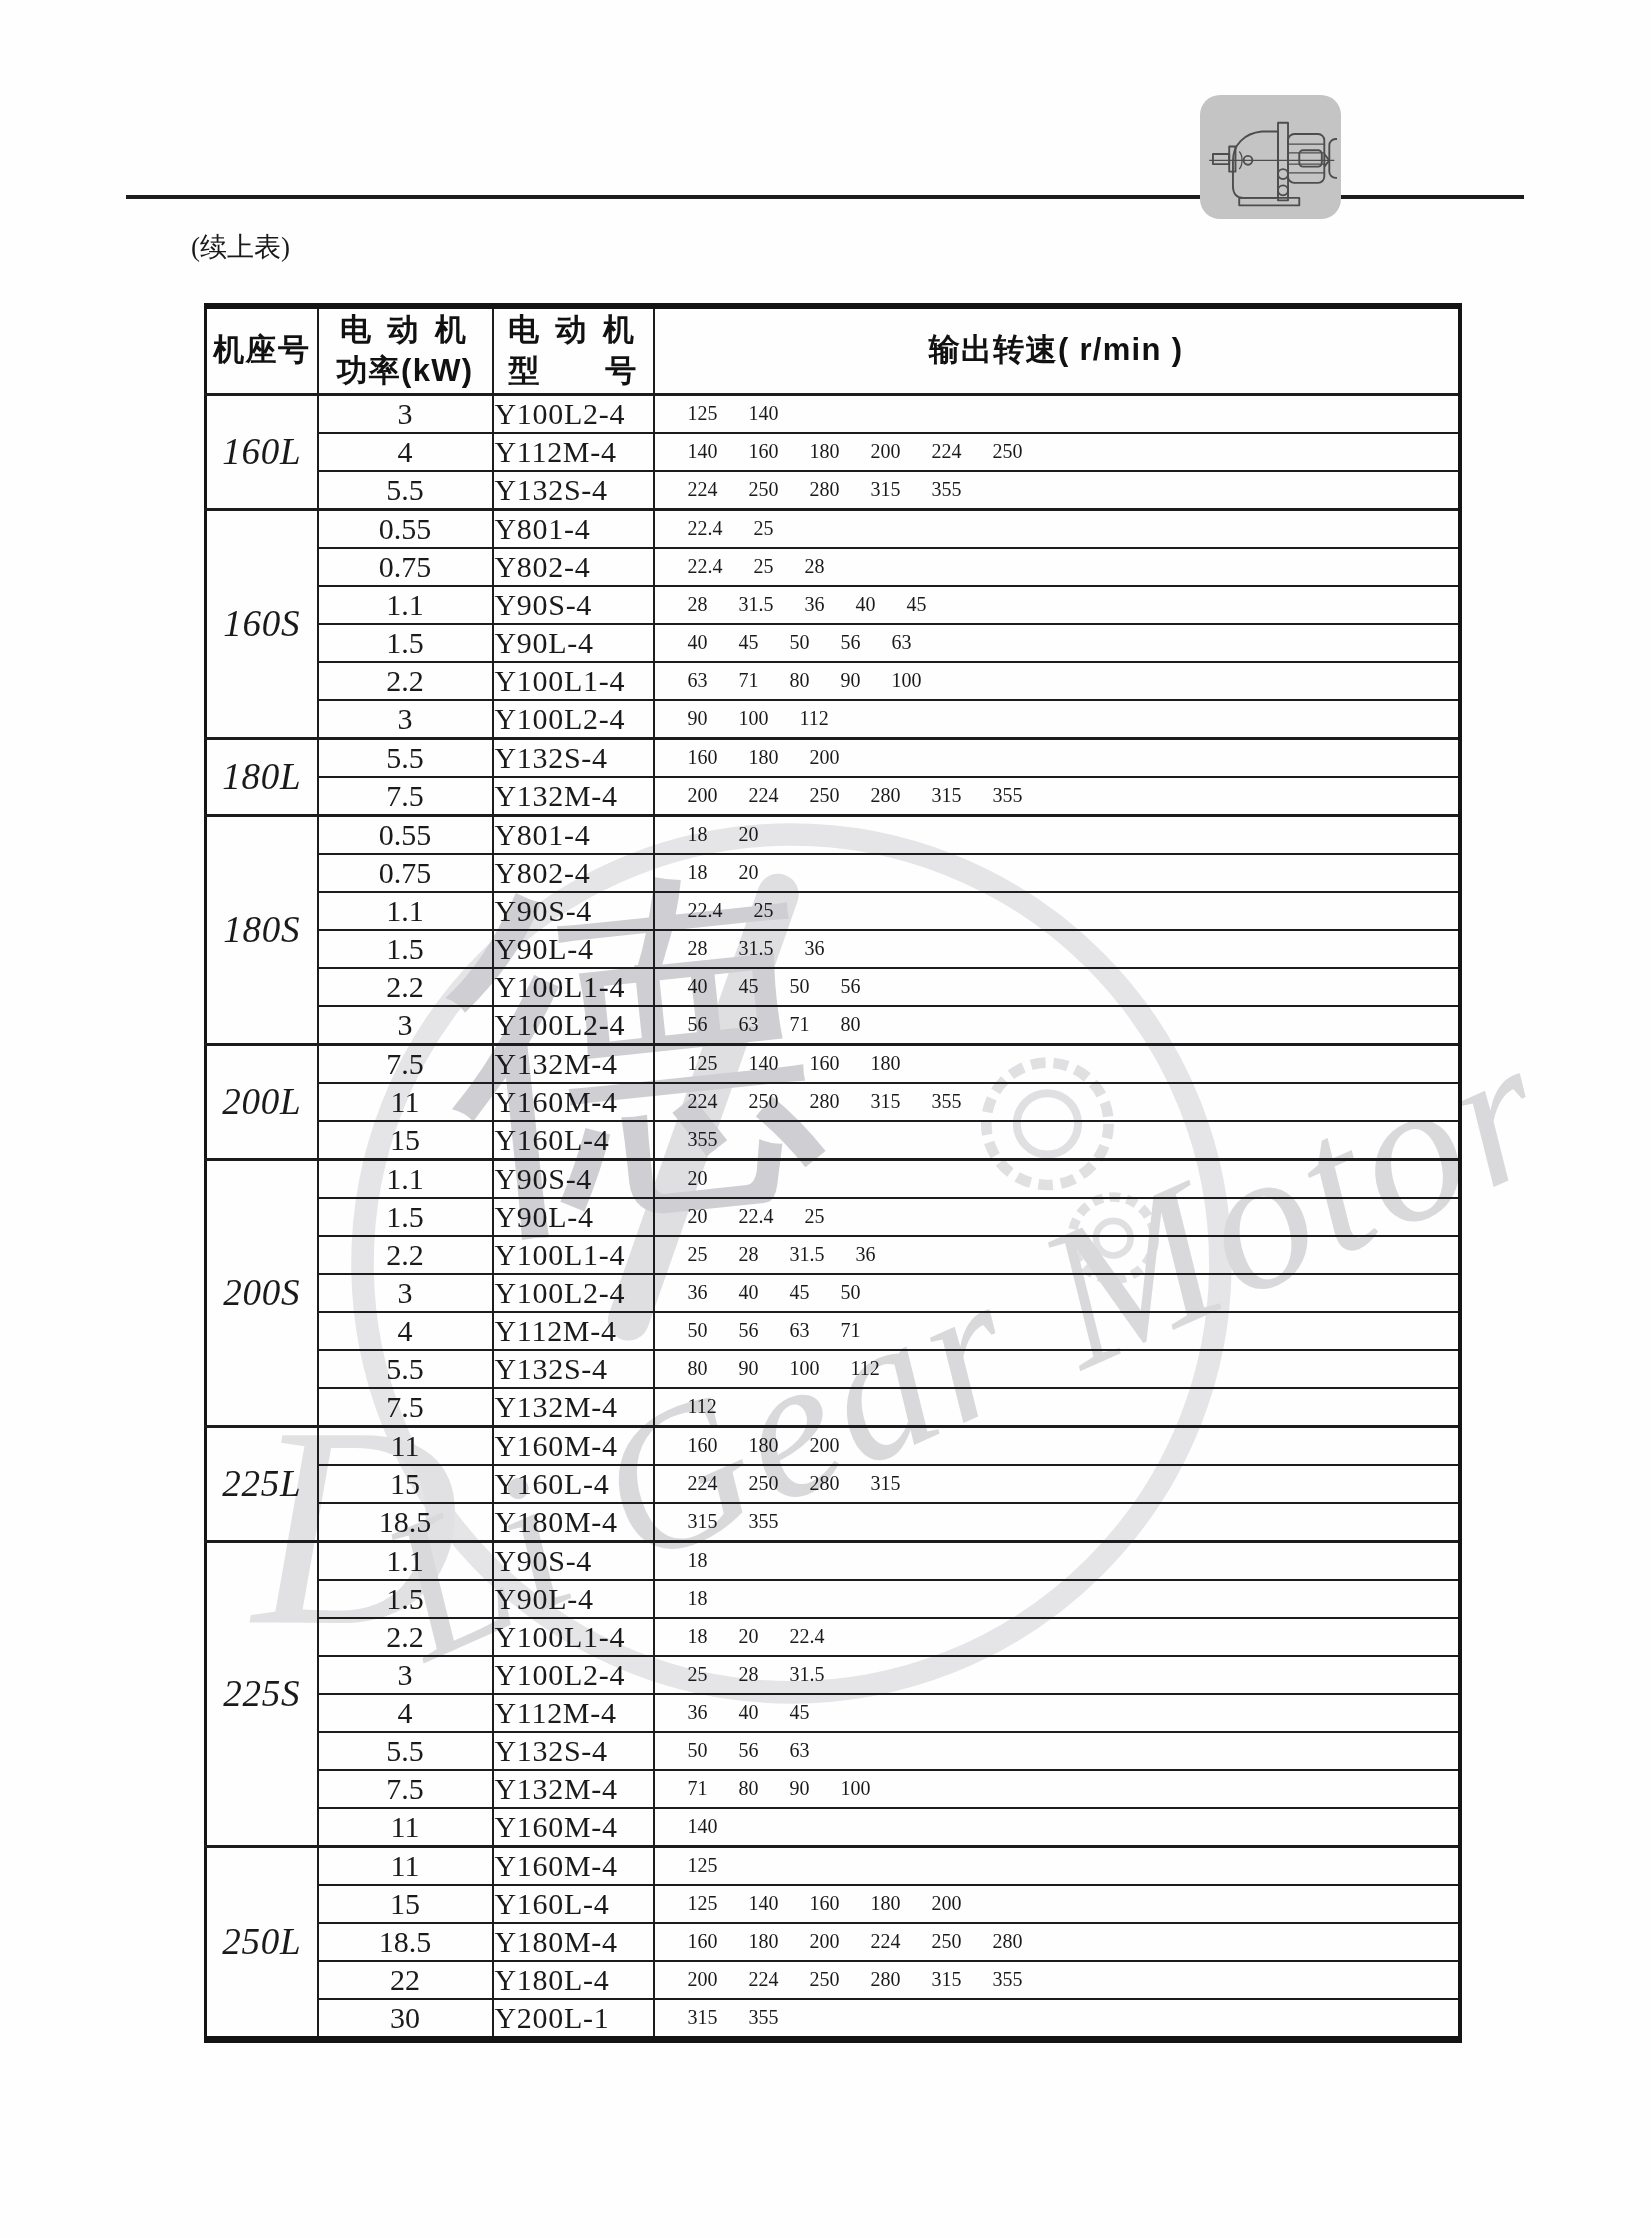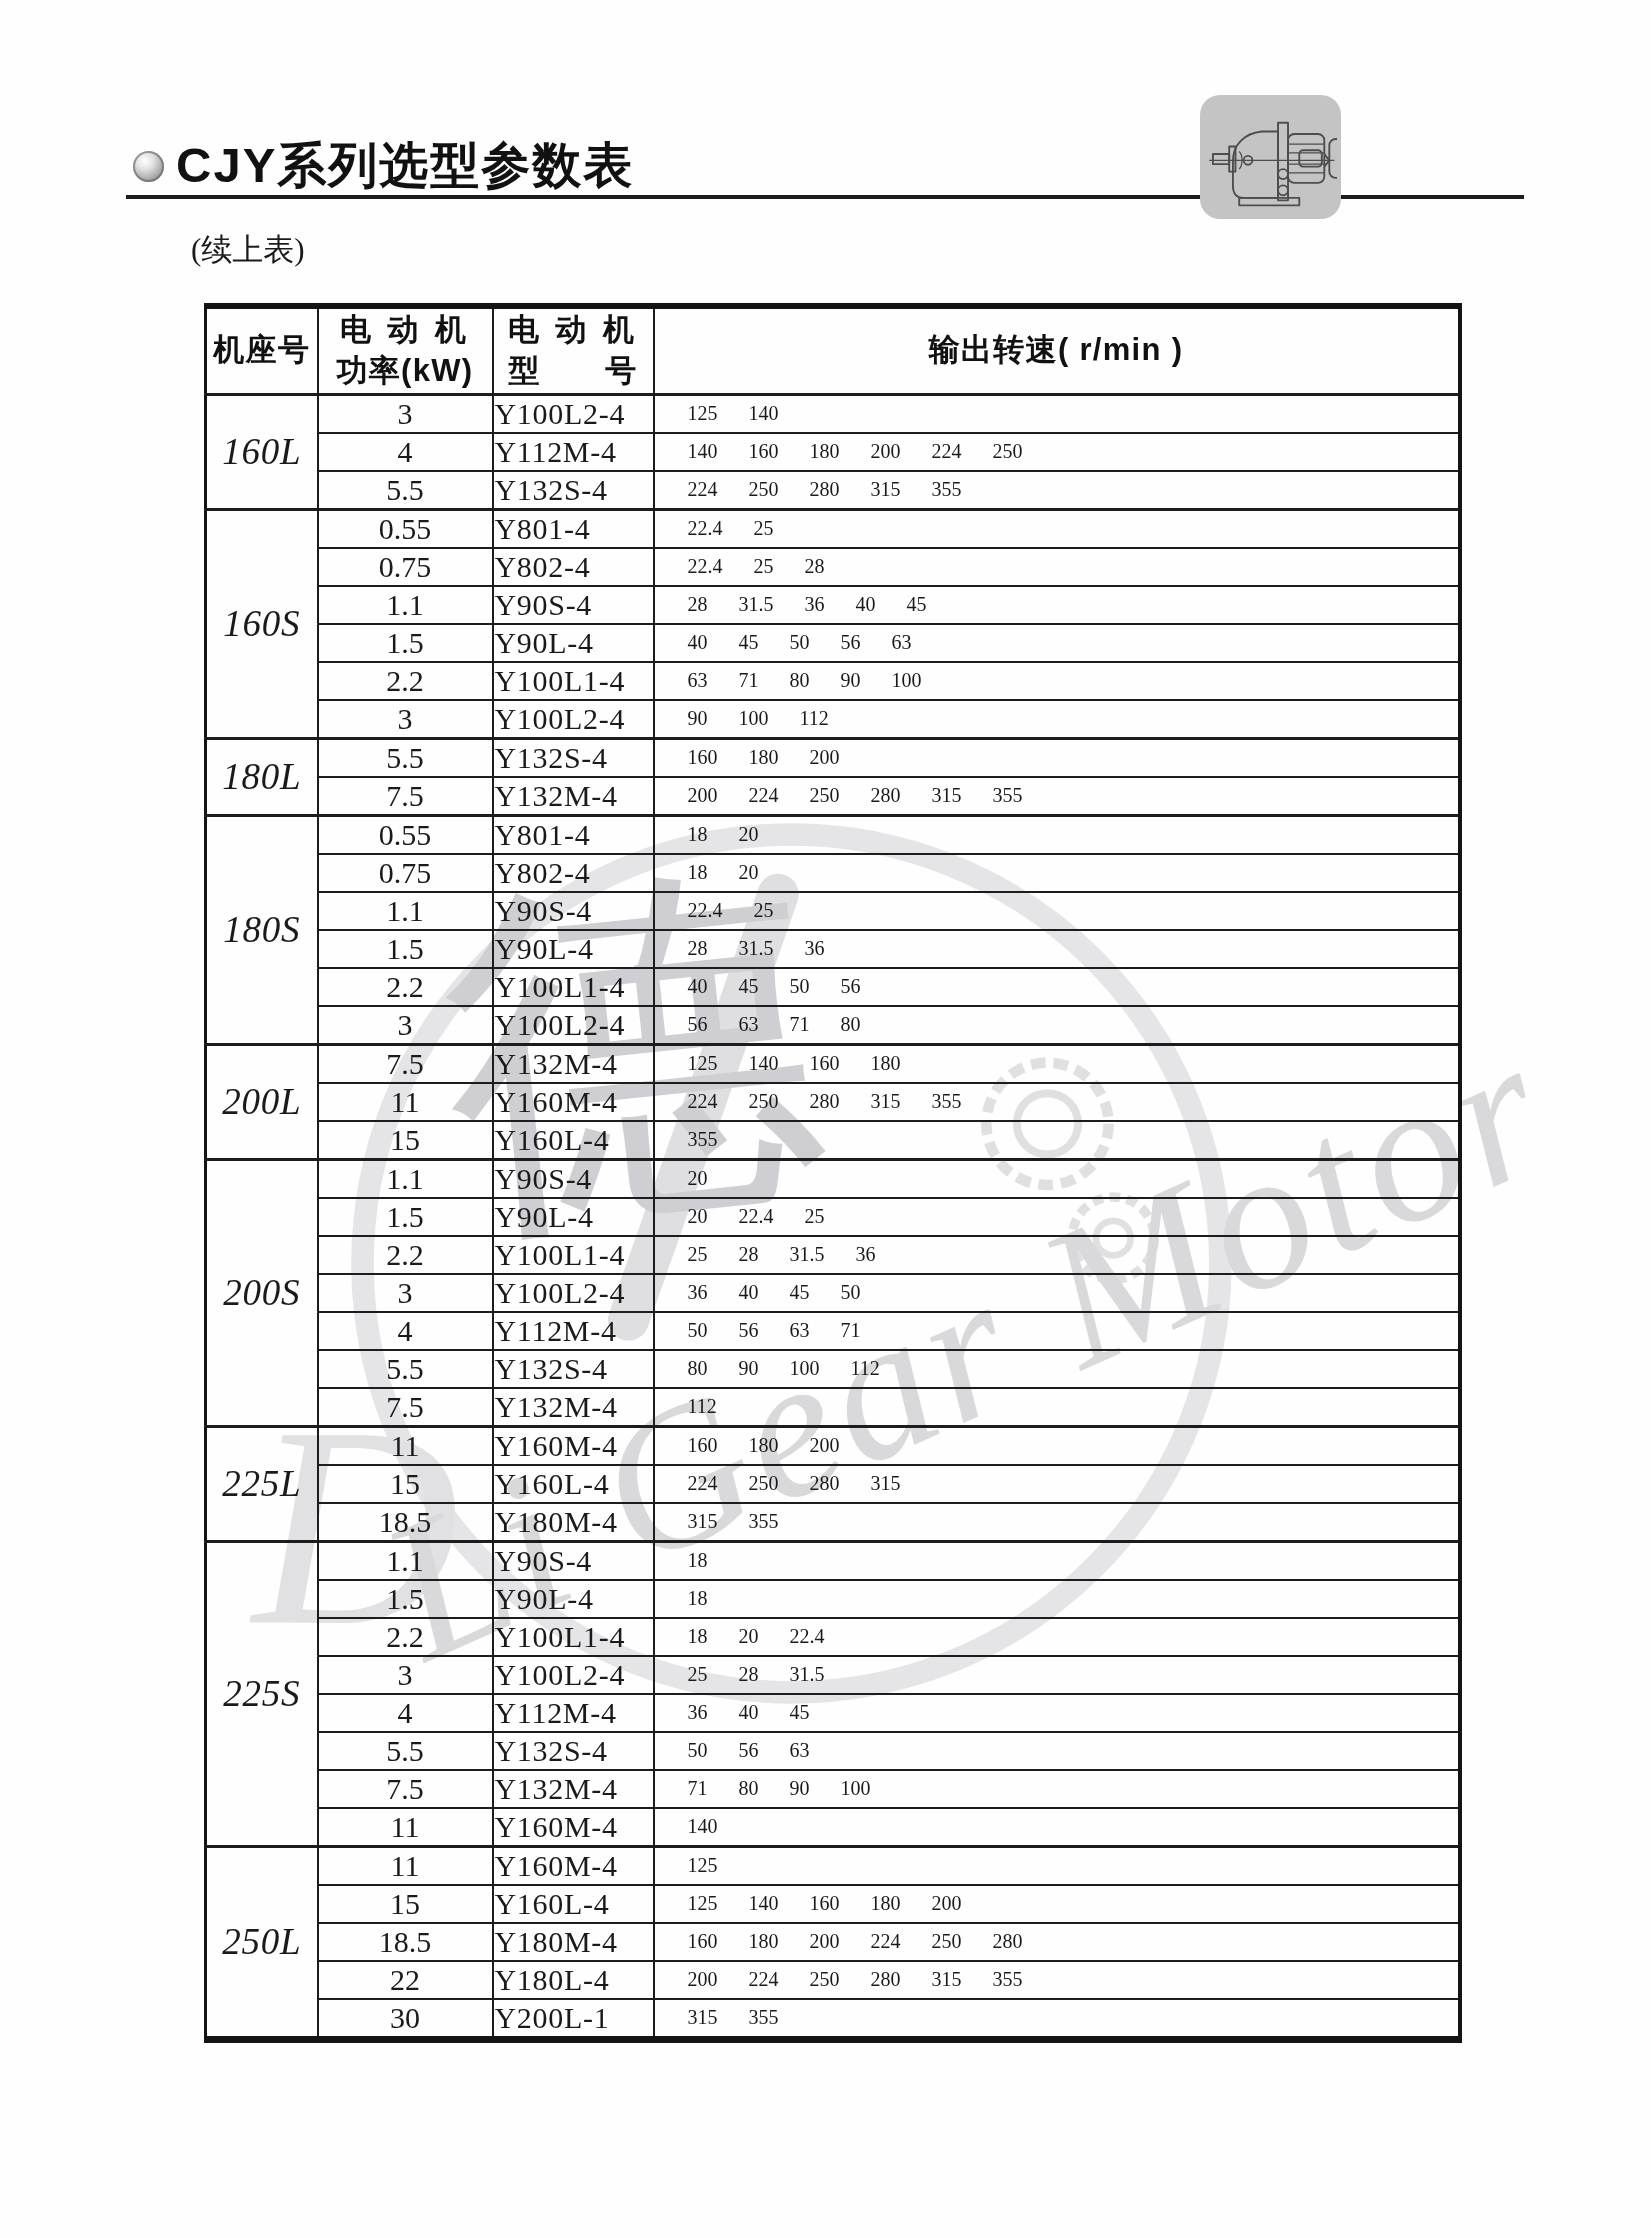--- a/index.html
+++ b/index.html
@@ -9,21 +9,21 @@
   
   .title-row{position:absolute;left:133px;top:136px;height:60px;display:flex;align-items:center;z-index:3;}
   .bullet{width:31px;height:31px;border-radius:50%;margin-right:12px;
           background:radial-gradient(circle at 38% 32%, #ffffff 0%, #e2e2e2 30%, #9c9c9c 72%, #6f6f6f 100%);
           box-shadow:inset 0 0 0 2px rgba(90,90,90,.55);}
   .page-title{font-family:"Liberation Sans","DejaVu Sans",sans-serif;font-weight:bold;
               font-size:49px;letter-spacing:2px;color:#111;}
   .title-rule{position:absolute;left:126px;top:195px;width:1398px;height:4px;background:#1d1d1d;z-index:1;}
   .logo-box{position:absolute;left:1200px;top:95px;width:141px;height:124px;background:#c4c4c4;
             border-radius:20px;z-index:2;display:flex;align-items:center;justify-content:center;}
-  .note{position:absolute;left:191px;top:229px;font-size:31px;z-index:3;}
+  .note{position:absolute;left:191px;top:229px;font-size:27px;z-index:3;}
 
   
   .watermark{position:absolute;left:0;top:0;z-index:0;}
 
   
   .table-wrap{position:absolute;left:204px;top:303px;z-index:2;}
   table.spec{border-collapse:collapse;table-layout:fixed;width:1253px;background:transparent;}
   table.spec{border:3.3px solid #141414;border-top-width:6px;border-bottom-width:7.3px;border-right-width:4px;padding-left:36px;}
   table.spec th,table.spec td{border:2px solid #1c1c1c;background:transparent;vertical-align:middle;}
   tr.hdr{height:81px;}
@@ -52,24 +52,20 @@
       <g stroke="#dddde0" fill="none">
         <circle cx="1575" cy="1690" r="92" stroke-width="16" stroke-dasharray="22 12"></circle>
         <circle cx="1575" cy="1690" r="46" stroke-width="12"></circle>
         <circle cx="1674" cy="1862" r="62" stroke-width="14" stroke-dasharray="16 10"></circle>
         <circle cx="1674" cy="1862" r="26" stroke-width="10"></circle>
       </g>
       <text transform="translate(640,2500) rotate(-24)" font-size="300" font-style="italic" fill="#d6d6d9" letter-spacing="8" font-family="'Liberation Serif',serif">Li Gear Motor</text>
     </g>
   </svg>
 
-  <div class="title-row">
-    <span class="bullet"></span>
-    <span class="page-title">CJY系列选型参数表</span>
-  </div>
   <div class="title-rule"></div>
 
   <div class="logo-box">
     <svg width="133" height="117" viewBox="0 0 212 187" fill="none" stroke="#4d4d4d" stroke-width="3" stroke-linejoin="round">
       <line x1="8" y1="98" x2="208" y2="98" stroke-width="2"></line>
       <rect x="14" y="88" width="26" height="16"></rect>
       <rect x="40" y="76" width="10" height="40"></rect>
       <path d="M118,52 L92,52 C64,55 46,73 46,99 L46,140 C46,151 52,158 62,158 L118,158 Z"></path>
       <circle cx="70" cy="98" r="7"></circle>
       <path d="M56,84 C62,90 62,106 56,112" stroke-width="2"></path>

